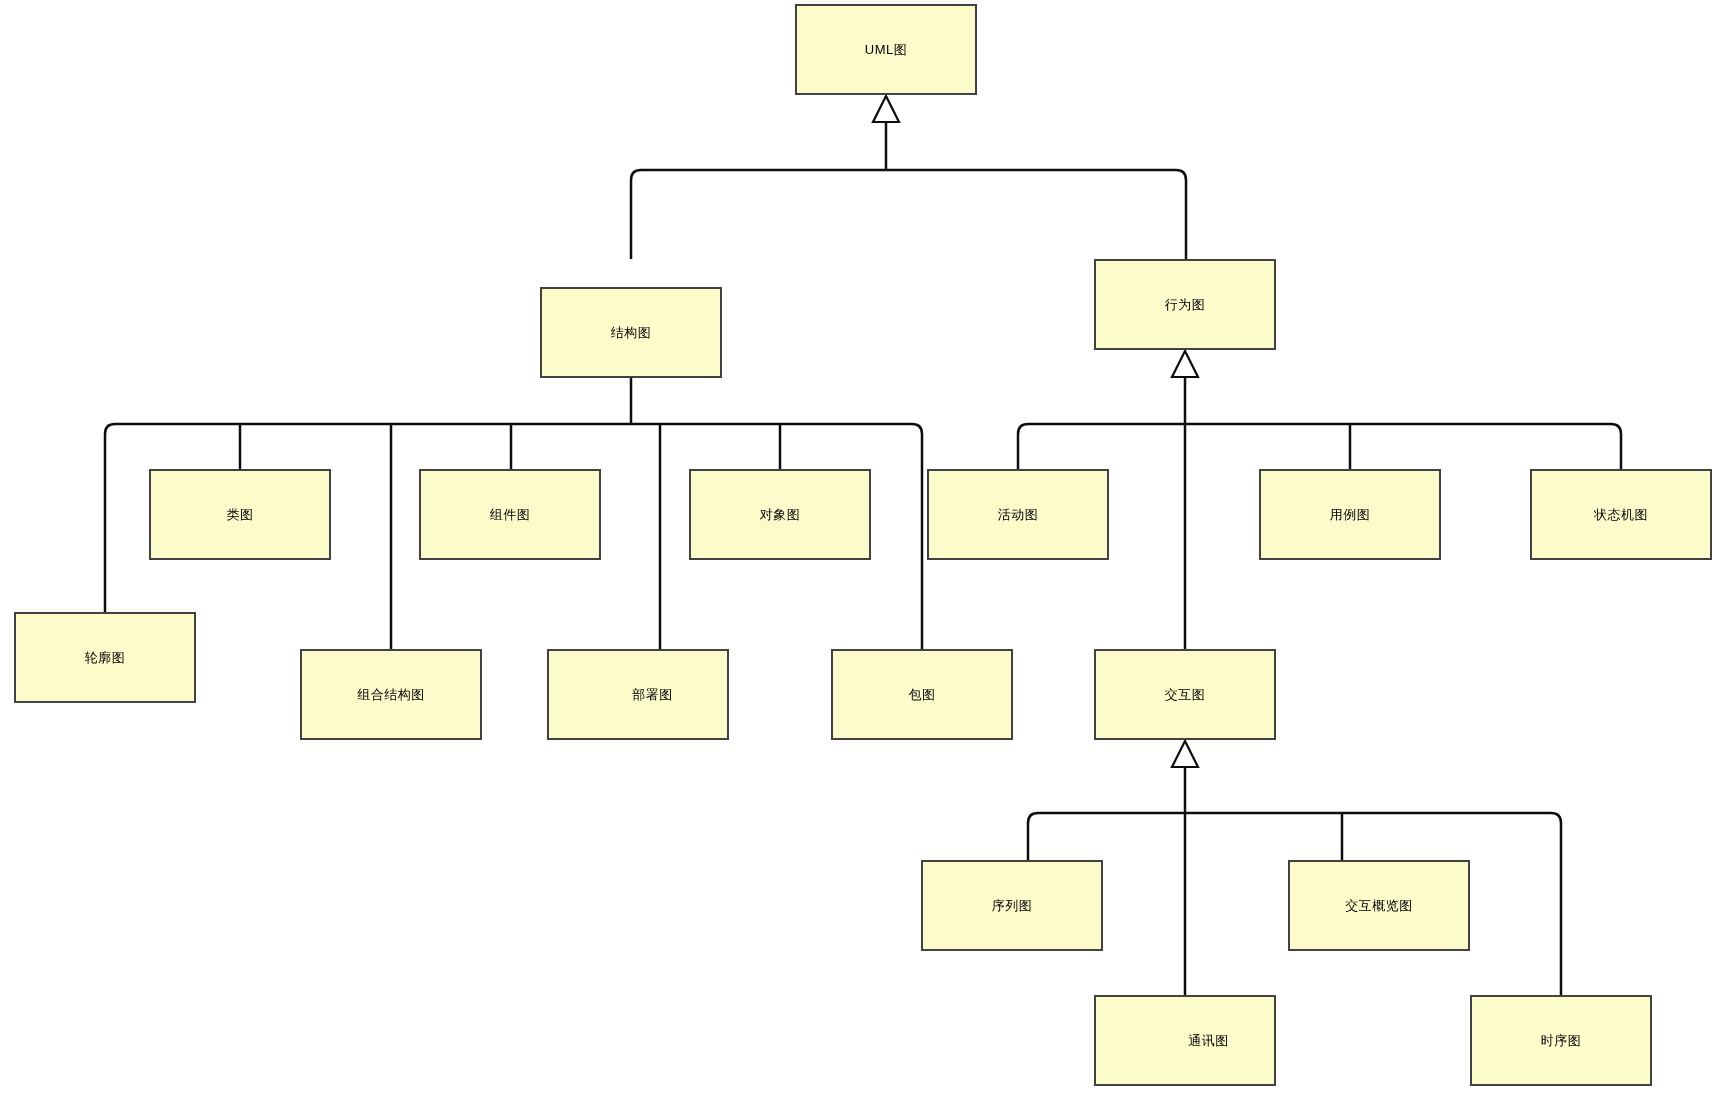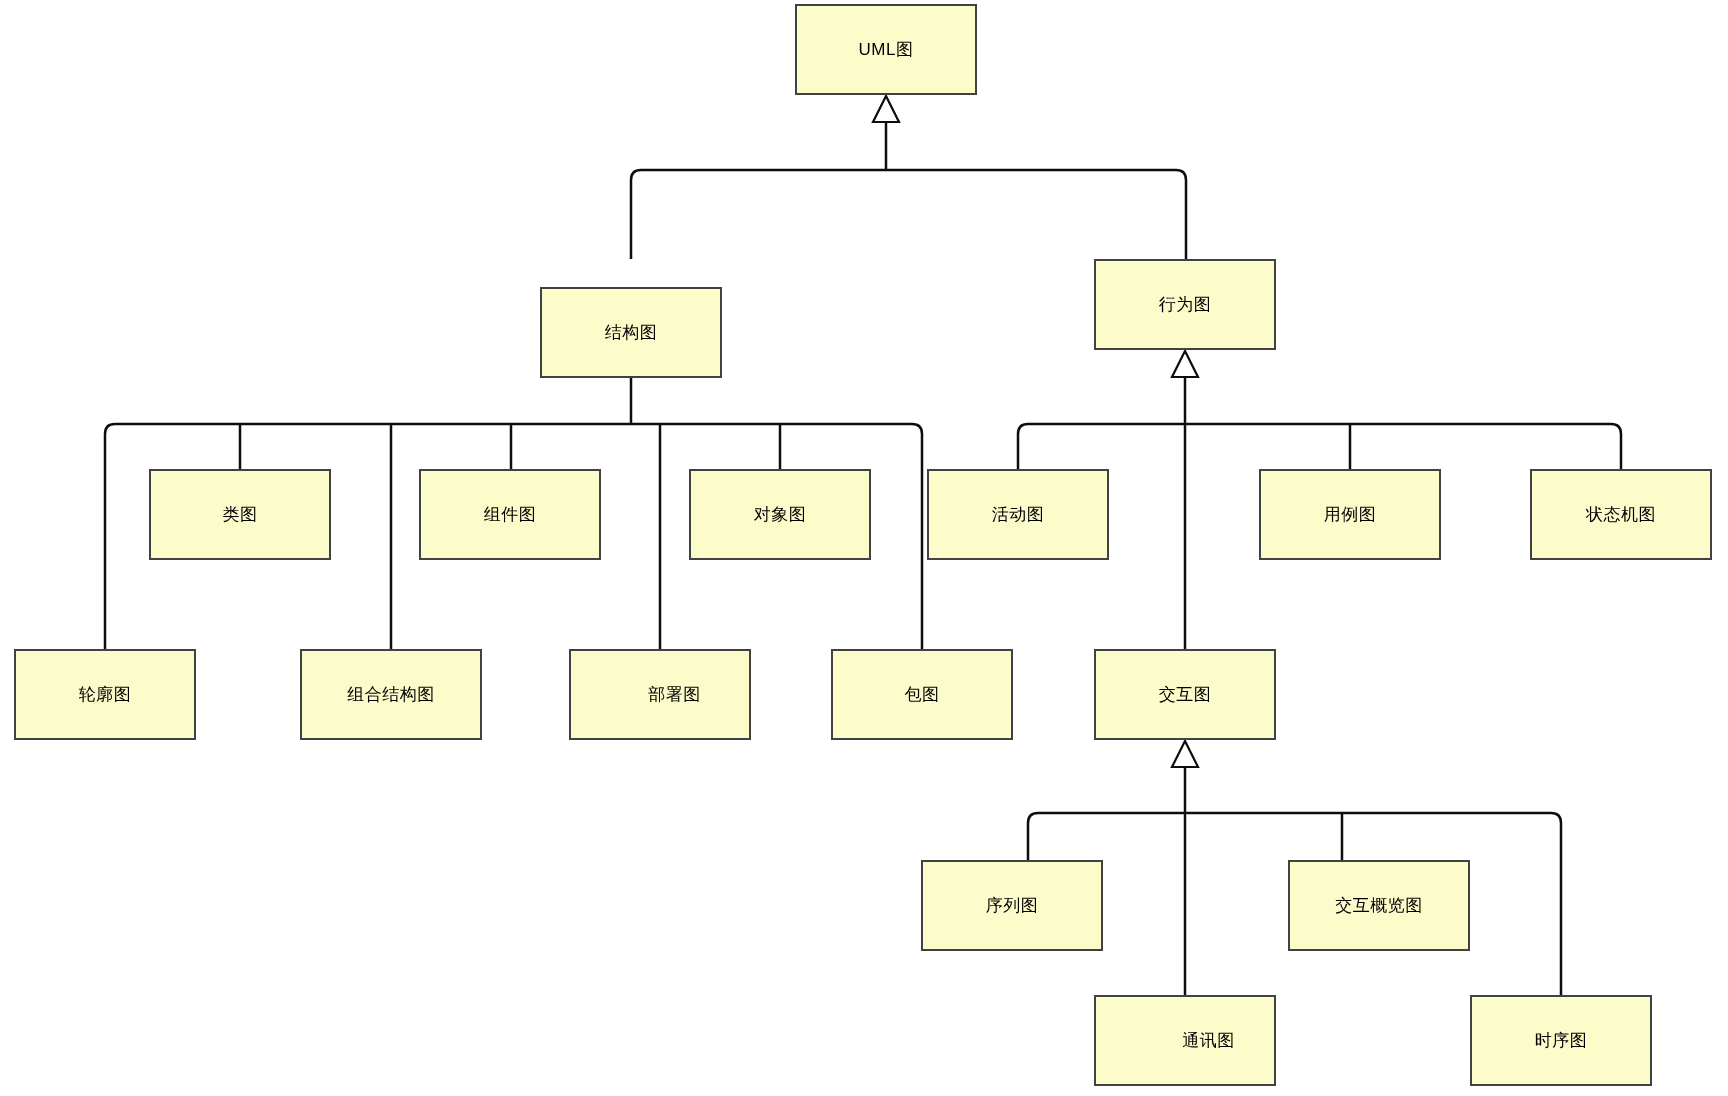--- a/index.html
+++ b/index.html
@@ -26,21 +26,21 @@
   .node {
     position: absolute;
     width: 182px;
     height: 91px;
     box-sizing: border-box;
     background: #fcfccb;
     border: 2.5px solid #424242;
     display: flex;
     align-items: center;
     justify-content: center;
-    font-size: 17px;
+    font-size: 13px;
     color: #000000;
     letter-spacing: 0.5px;
     z-index: 2;
   }
   .edge {
     stroke: #0d0d0d;
     stroke-width: 2.5;
     fill: none;
   }
   .tri {
@@ -87,23 +87,23 @@
   <div class="node" style="left:540px; top:259px;margin-top:28px;">结构图</div>
   <div class="node" style="left:1094px; top:259px;">行为图</div>
 
   <div class="node" style="left:149px; top:469px;">类图</div>
   <div class="node" style="left:419px; top:469px;">组件图</div>
   <div class="node" style="left:689px; top:469px;">对象图</div>
   <div class="node" style="left:927px; top:469px;">活动图</div>
   <div class="node" style="left:1259px; top:469px;">用例图</div>
   <div class="node" style="left:1530px; top:469px;">状态机图</div>
 
-  <div class="node" style="left:14px; top:649px;text-align:right;">轮廓图</div>
+  <div class="node" style="left:14px; top:612px;text-align:right;">轮廓图</div>
   <div class="node" style="left:300px; top:649px;">组合结构图</div>
-  <div class="node" style="left:569px; top:649px;padding-left:29px;">部署图</div>
+  <div class="node" style="left:547px; top:649px;padding-left:29px;">部署图</div>
   <div class="node" style="left:831px; top:649px;">包图</div>
   <div class="node" style="left:1094px; top:649px;">交互图</div>
 
   <div class="node" style="left:921px; top:860px;">序列图</div>
   <div class="node" style="left:1251px; top:860px;margin-left:37px;">交互概览图</div>
 
   <div class="node" style="left:1094px; top:995px;padding-left:47px;">通讯图</div>
   <div class="node" style="left:1470px; top:995px;">时序图</div>
 
 </div>

